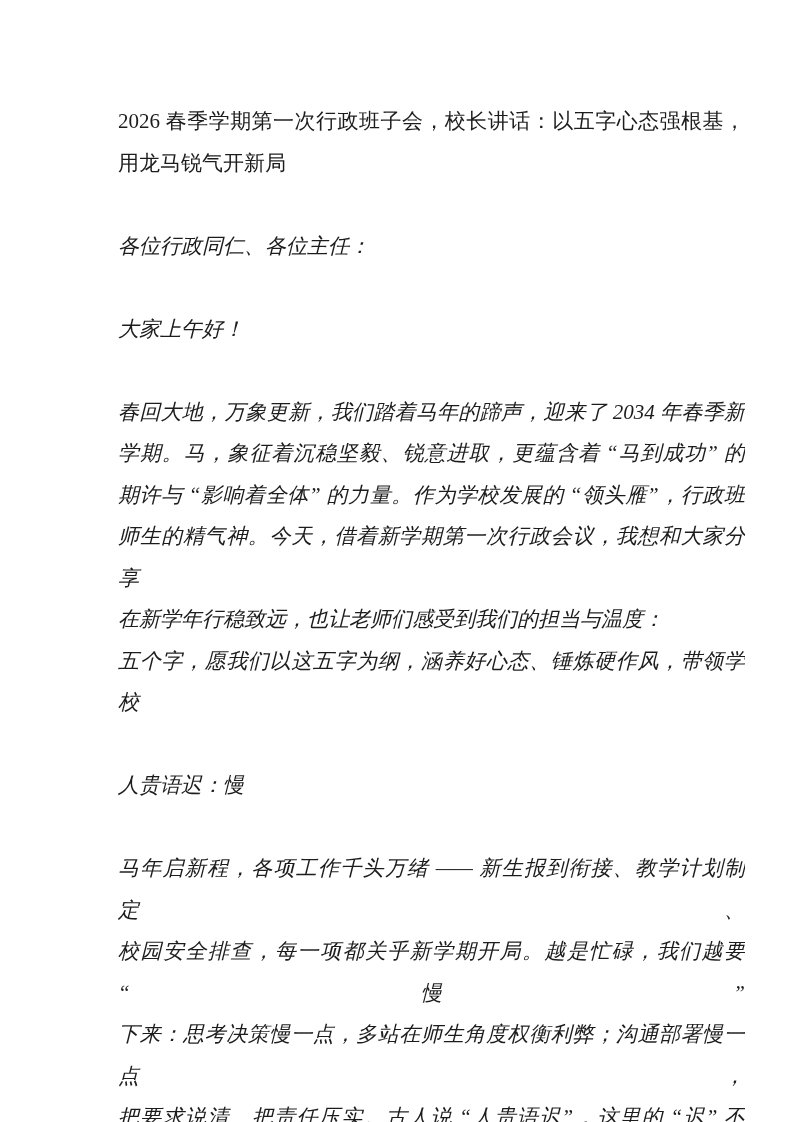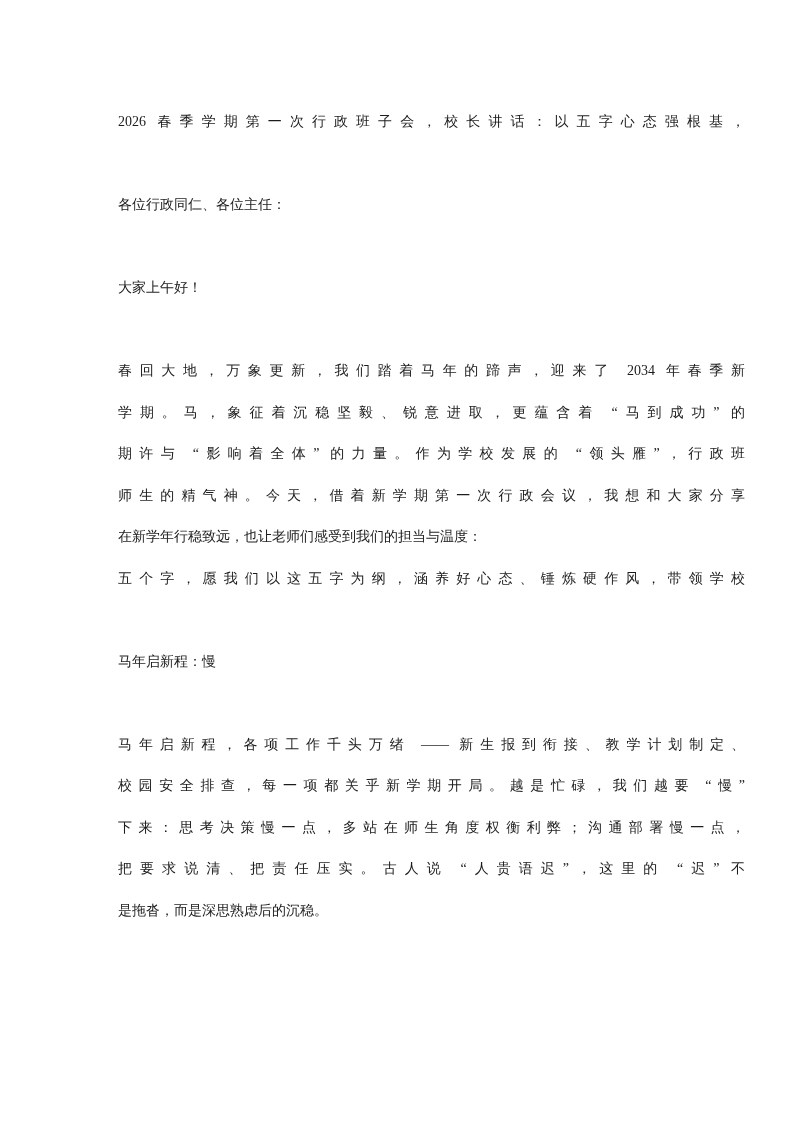--- a/index.html
+++ b/index.html
@@ -13,63 +13,65 @@
     overflow: hidden;
   }
   .page {
     box-sizing: border-box;
     width: 793px;
     height: 1122px;
     padding: 101px 48px 0 118px;
     background: #ffffff;
     color: #1c1c1c;
     font-family: "Liberation Serif", "DejaVu Serif", serif;
-    font-size: 14px;
+    font-size: 21px;
     line-height: 41.5px;
   }
   .block {
     margin: 0;
     padding: 0;
   }
   .block + .block {
     margin-top: 41.5px; 
+    font-style: italic;
   }
   .line {
     white-space: pre-wrap;
     overflow: hidden;
   }
   
   .j {
     text-align: justify;
     text-align-last: justify;
   }
 </style>
 </head>
 <body>
 
 <main class="page" style="color: rgb(28, 28, 28); background: rgb(255, 255, 255);">
 
   <header class="block">
     <div class="line j">2026 春季学期第一次行政班子会，校长讲话：以五字心态强根基，</div>
+    <div class="line">用龙马锐气开新局</div>
   </header>
 
   <p class="block line">各位行政同仁、各位主任：</p>
 
   <p class="block line">大家上午好！</p>
 
   <section class="block">
     <div class="line j">春回大地，万象更新，我们踏着马年的蹄声，迎来了 2034 年春季新</div>
     <div class="line j">学期。马，象征着沉稳坚毅、锐意进取，更蕴含着 “马到成功” 的</div>
     <div class="line j">期许与 “影响着全体” 的力量。作为学校发展的 “领头雁”，行政班</div>
     <div class="line j">师生的精气神。今天，借着新学期第一次行政会议，我想和大家分享</div>
     <div class="line">在新学年行稳致远，也让老师们感受到我们的担当与温度：</div>
     <div class="line j">五个字，愿我们以这五字为纲，涵养好心态、锤炼硬作风，带领学校</div>
   </section>
 
-  <p class="block line">马年启新程：慢</p>
+  <p class="block line">人贵语迟：慢</p>
 
   <section class="block">
     <div class="line j">马年启新程，各项工作千头万绪 —— 新生报到衔接、教学计划制定、</div>
     <div class="line j">校园安全排查，每一项都关乎新学期开局。越是忙碌，我们越要 “慢”</div>
     <div class="line j">下来：思考决策慢一点，多站在师生角度权衡利弊；沟通部署慢一点，</div>
     <div class="line j">把要求说清、把责任压实。古人说 “人贵语迟”，这里的 “迟” 不</div>
     <div class="line">是拖沓，而是深思熟虑后的沉稳。</div>
   </section>
 
 </main>

